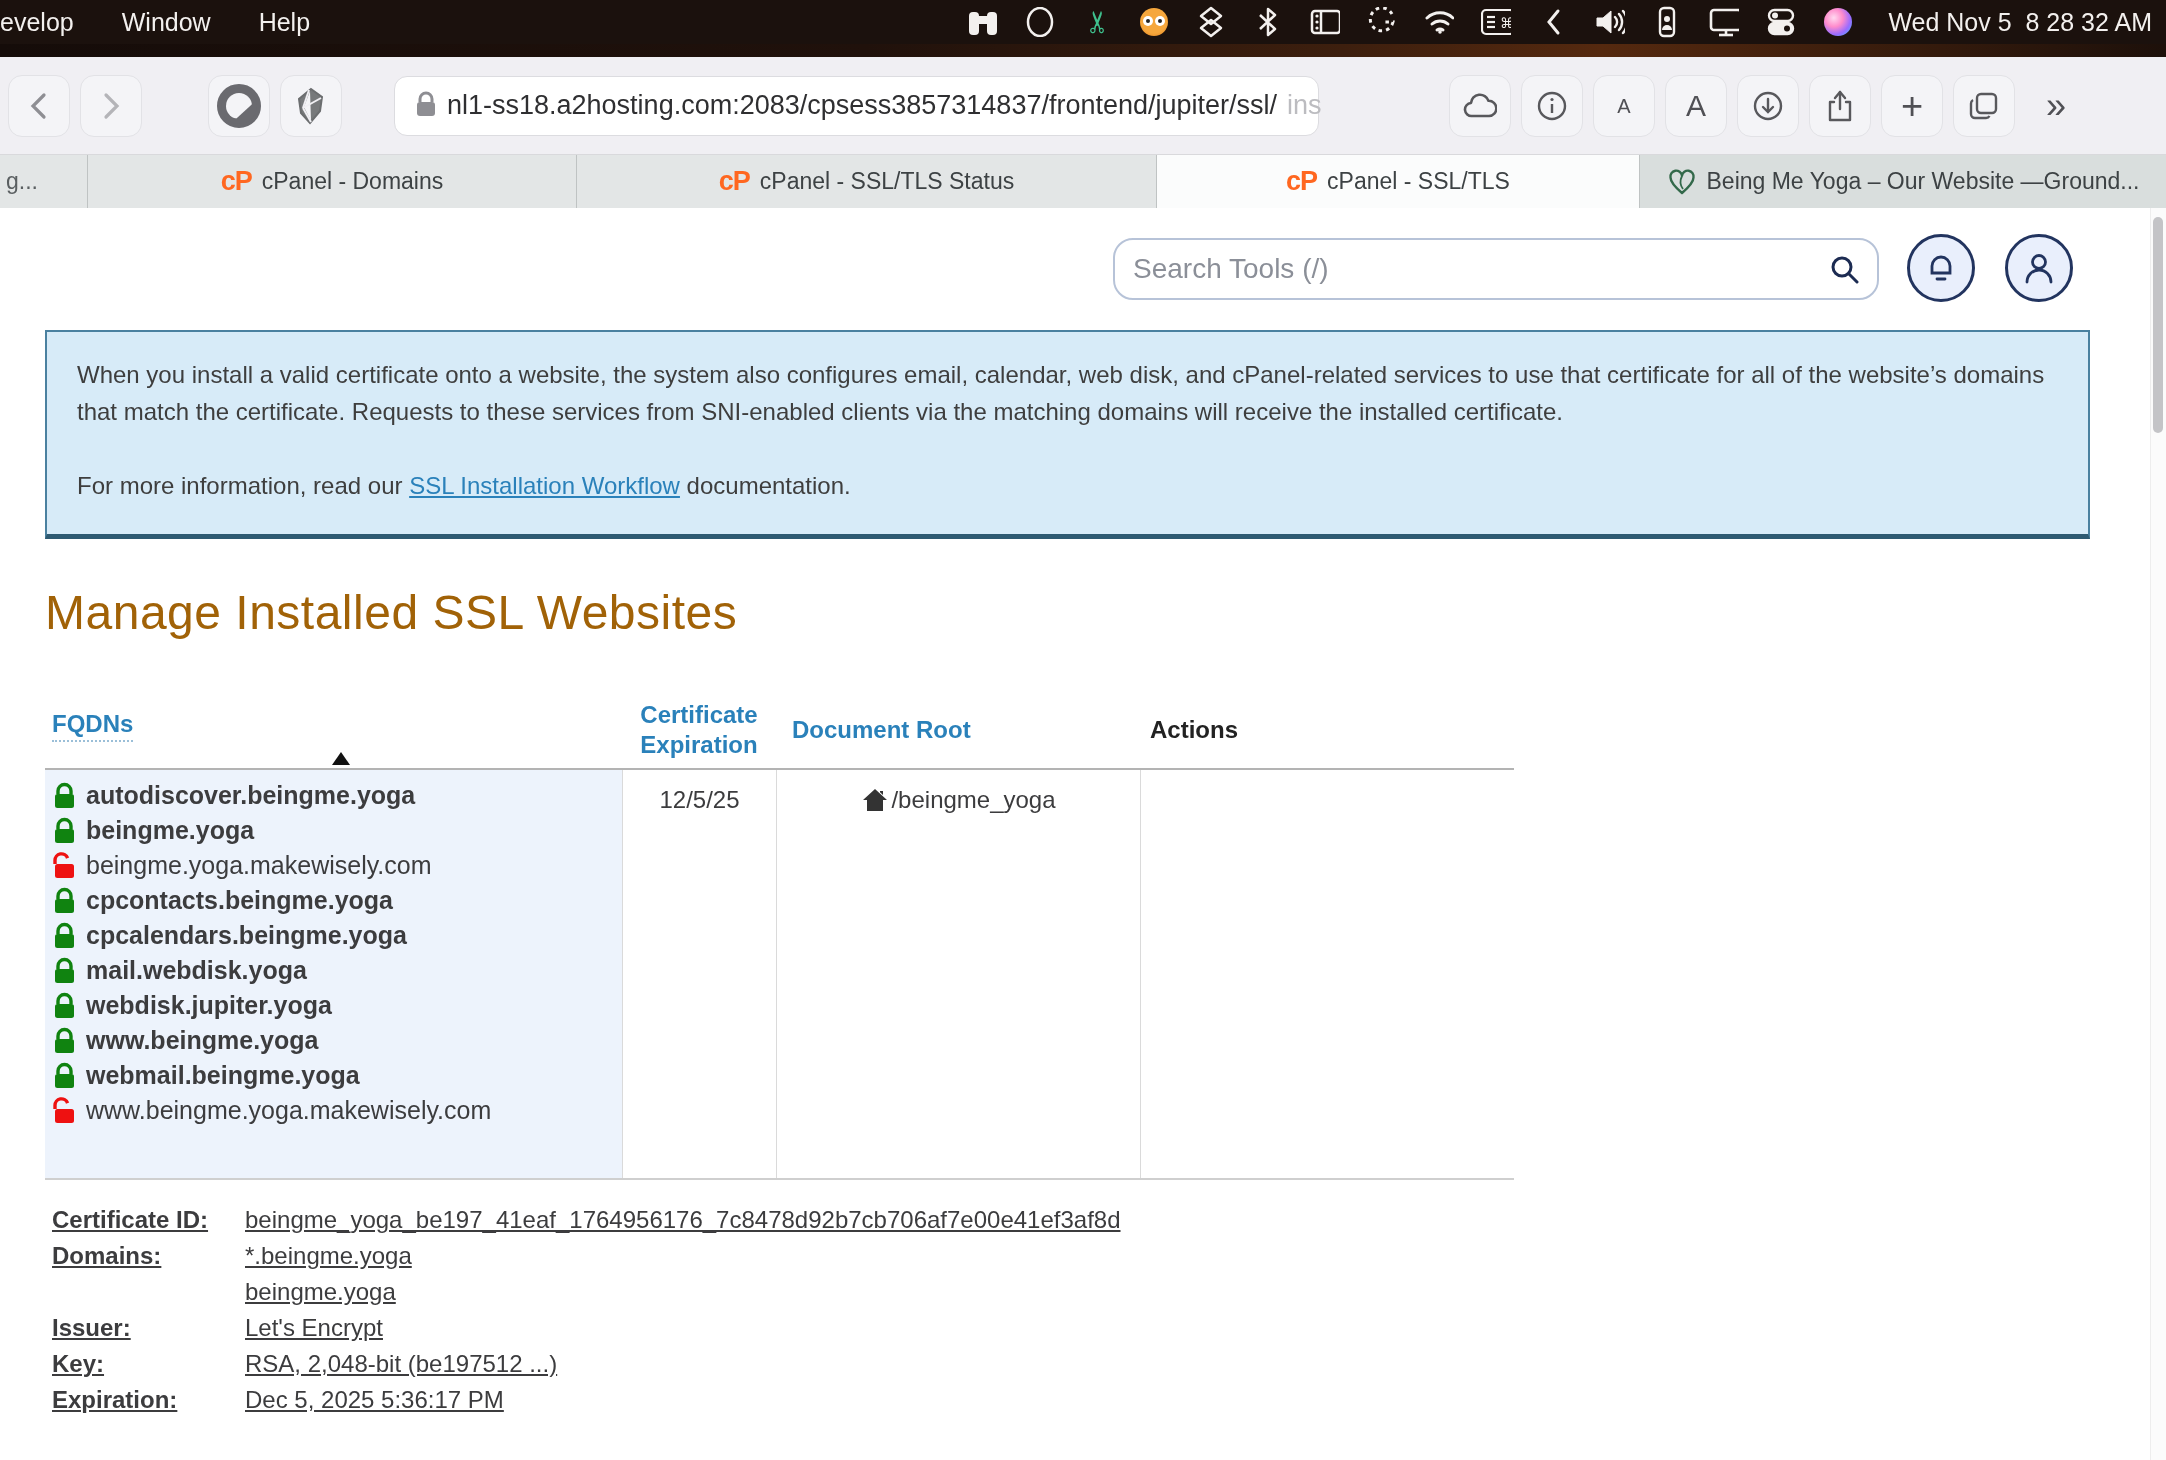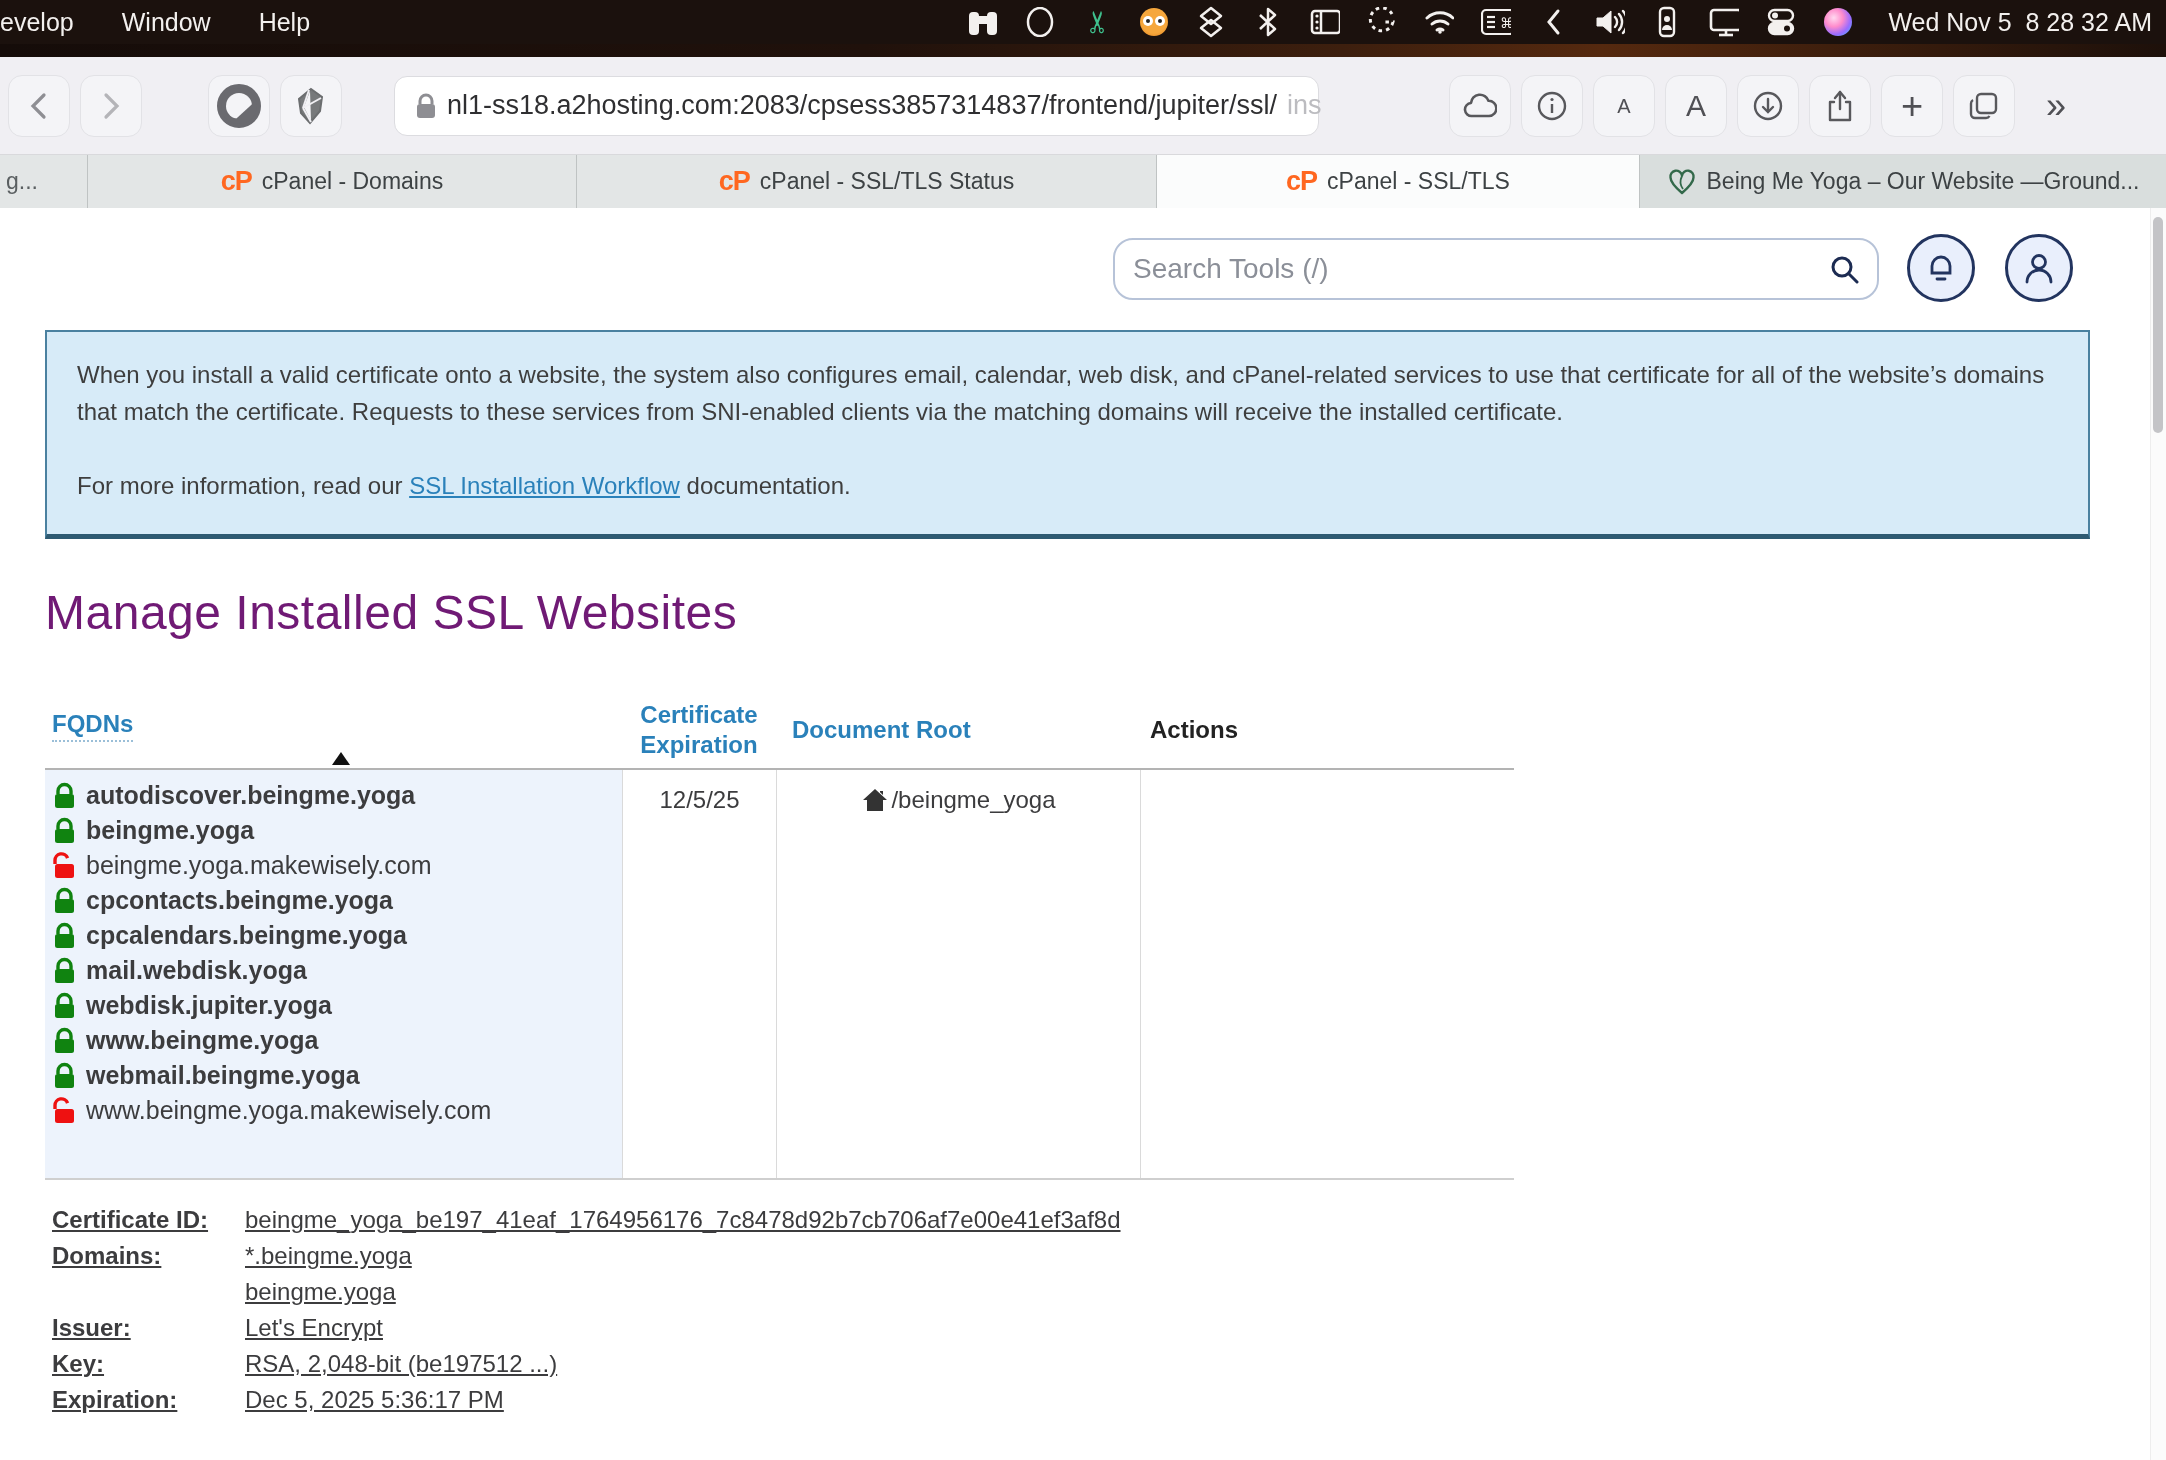--- a/index.html
+++ b/index.html
@@ -24,21 +24,21 @@
 
   
   .toolbar { height:98px; background:#f0eff3; display:flex; align-items:center; padding:0 22px 0 8px; border-bottom:1px solid #d9d9dc; }
   .tbtn { width:62px; height:62px; border-radius:14px; background:#f4f4f7; border:1px solid #e2e2e6; display:flex; align-items:center; justify-content:center; color:#58585c; flex:none; }
   .tbtn.frameless { background:transparent; border:none; }
   .tbtn + .tbtn { margin-left:10px; }
   .ddg { width:44px; height:44px; border-radius:50%; border:4px solid #6a6a6f; background:#6a6a6f; position:relative; overflow:hidden; }
   .ddg::after { content:""; position:absolute; inset:5px; border-radius:50%; background:#f4f4f7; clip-path:polygon(0 0,100% 0,100% 45%,40% 100%,0 100%); }
   .glyph { font-size:30px; color:#505055; line-height:1; }
   .urlfield { width:925px; height:60px; background:#fff; border:1px solid #dcdce0; border-radius:13px; margin:0 130px 0 52px; display:flex; align-items:center; position:relative; padding:0 20px; }
-  .url-center { margin:0 auto; display:flex; align-items:center; gap:10px; font-size:27px; color:#2f2f31; white-space:nowrap; }
+  .url-center { margin:0 auto; display:flex; align-items:flex-start; gap:10px; font-size:27px; color:#2f2f31; white-space:nowrap; }
   .url-suffix { color:#bcbcc0; }
   .spacer60 { width:66px; flex:none; }
 
   
   .tabbar { height:53px; background:#e3e6e6; display:flex; }
   .tab { height:100%; display:flex; align-items:center; justify-content:center; gap:10px; border-right:1px solid #bfc3c3; font-size:23px; color:#3d4244; overflow:hidden; white-space:nowrap; }
   .tab.t1 { width:88px; justify-content:flex-start; padding-left:6px; color:#5a5f61; }
   .tab.t2 { width:489px; } .tab.t3 { width:580px; }
   .tab.t4 { width:483px; } .tab.t5 { flex:1; border-right:none; background:#d9dedd; }
   .tab.active { background:#fbfcfc; }
@@ -50,21 +50,21 @@
   .searchbox { position:absolute; left:1113px; top:30px; width:766px; height:62px; border:2px solid #b7c3d8; border-radius:20px; background:#fff; display:flex; align-items:center; padding:0 18px; }
   .searchbox input { border:none; outline:none; flex:1; font-size:28px; color:#333; font-family:"Liberation Sans",sans-serif; background:transparent; }
   .searchbox input::placeholder { color:#8b8f98; }
   .hbtn { position:absolute; top:26px; width:68px; height:68px; border-radius:50%; background:#e9effc; border:3px solid #22345f; display:flex; align-items:center; justify-content:center; }
   .hbtn.bell { left:1907px; } .hbtn.user { left:2005px; }
 
   .infobox { margin:0 76px 0 45px; background:#d7ebf8; border:2px solid #4a81a0; border-bottom:5px solid #2e5a72; padding:24px 30px 30px; font-size:24px; line-height:37px; color:#3e3e3e; }
   .infobox .p2 { margin-top:37px; }
   a.cplink { color:#2a81ba; text-decoration:underline; }
 
-  h1.pagetitle { margin:46px 0 0 45px; font-size:48px; font-weight:400; color:#701a75; letter-spacing:0.5px; }
+  h1.pagetitle { margin:46px 0 0 45px; font-size:48px; font-weight:400; color:#a16207; letter-spacing:0.5px; }
 
   
   .ssltable { margin:52px 0 0 45px; width:1469px; font-size:24px; }
   .thead { display:flex; align-items:center; border-bottom:2px solid #b3b3b3; min-height:78px; }
   .th { font-weight:700; color:#2a81ba; }
   .th-fqdns { width:577px; padding-left:7px; align-self:flex-start; padding-top:18px; }
   .fqdns-link { color:#2a81ba; border-bottom:2px dotted #9bbfd8; padding-bottom:3px; cursor:help; }
   .sort-asc { width:0; height:0; border-left:9px solid transparent; border-right:9px solid transparent; border-bottom:13px solid #111; margin:14px 0 0 280px; }
   .th-exp { width:154px; text-align:center; line-height:30px; }
   .th-root { width:364px; padding-left:16px; }

